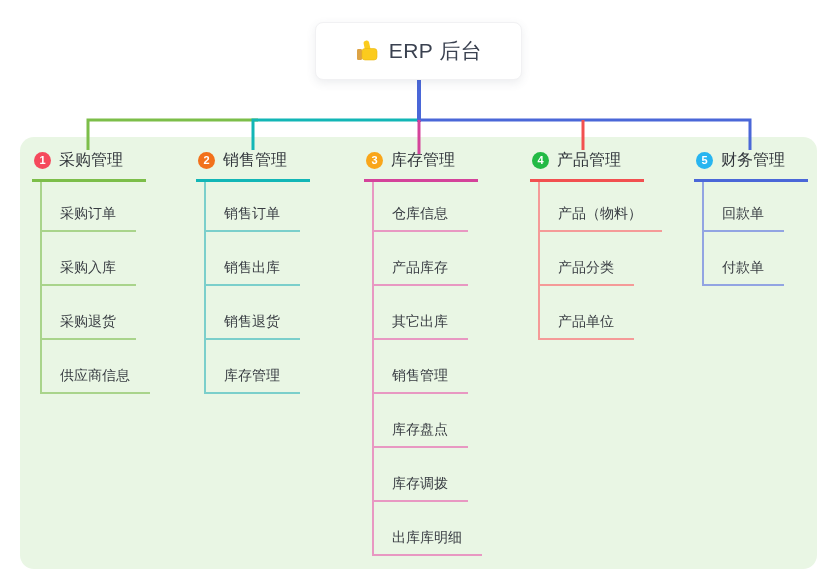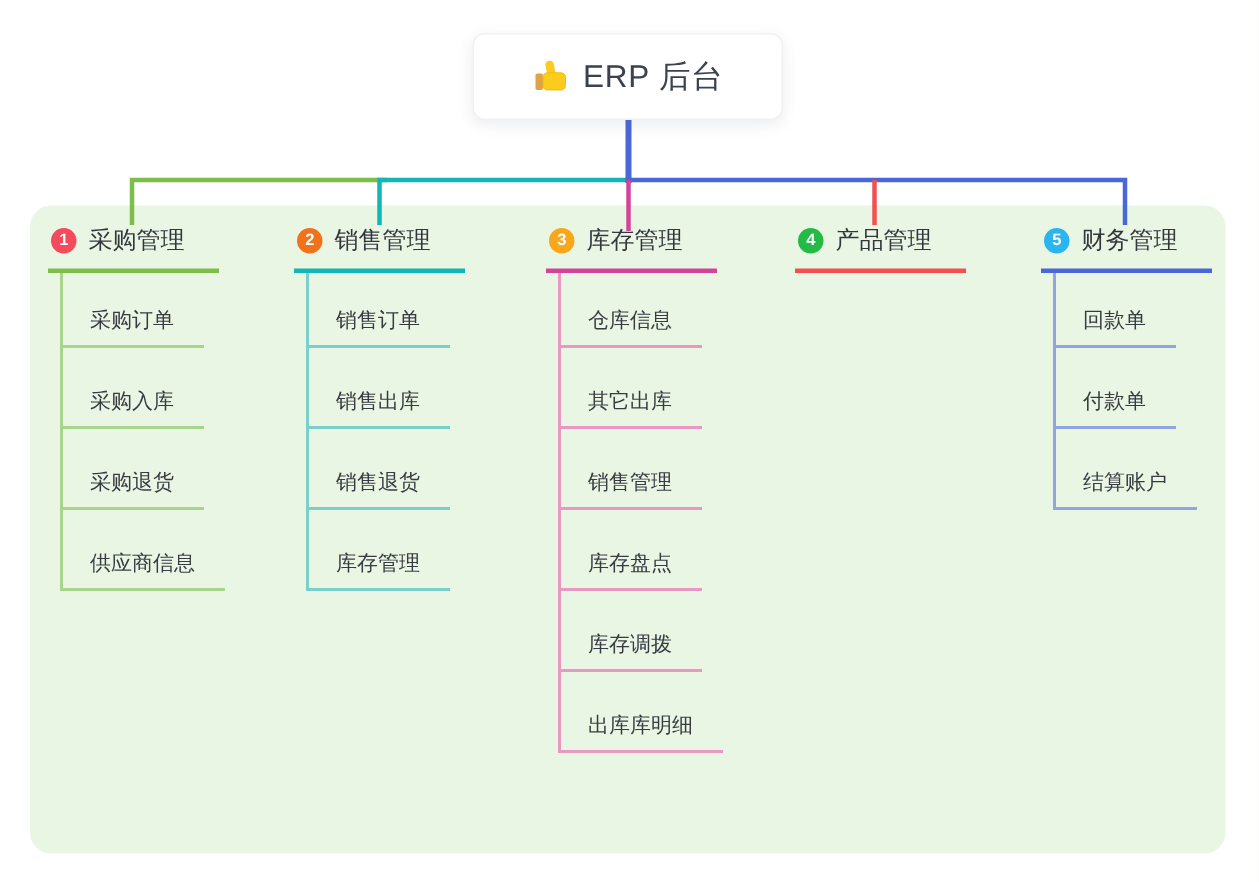--- a/index.html
+++ b/index.html
@@ -111,20 +111,23 @@
   <div class="branch b3" style="--line: #D4439A; --child: #E898C2; --badge: #F9A61A;">
     <div class="branch-title">
       <span class="badge">3</span>
       <span class="branch-label">库存管理</span>
     </div>
     <ul class="children">
         <li>
           <span class="child-label">仓库信息</span>
         </li>
         <li>
+          <span class="child-label">产品库存</span>
+        </li>
+        <li>
           <span class="child-label">其它出库</span>
         </li>
         <li>
           <span class="child-label">销售管理</span>
         </li>
         <li>
           <span class="child-label">库存盘点</span>
         </li>
         <li>
           <span class="child-label">库存调拨</span>
@@ -133,33 +136,41 @@
           <span class="child-label">出库库明细</span>
         </li>
       </ul>
   </div>
 
   <div class="branch b4" style="--line: #F25050; --child: #F59A98; --badge: #23BA45;">
     <div class="branch-title">
       <span class="badge">4</span>
       <span class="branch-label">产品管理</span>
     </div>
+    <ul class="children">
+        <li>
+          <span class="child-label">产品（物料）</span>
+        </li>
+        <li>
+          <span class="child-label">产品分类</span>
+        </li>
+        <li>
+          <span class="child-label">产品单位</span>
+        </li>
+      </ul>
   </div>
 
   <div class="branch b5" style="--line: #4A67D8; --child: #92A4E2; --badge: #28B5F0;">
     <div class="branch-title">
       <span class="badge">5</span>
       <span class="branch-label">财务管理</span>
     </div>
     <ul class="children">
         <li>
           <span class="child-label">回款单</span>
         </li>
         <li>
           <span class="child-label">付款单</span>
         </li>
-        <li>
-          <span class="child-label">结算账户</span>
-        </li>
       </ul>
   </div>
 
 </div>
 
 </body></html>

